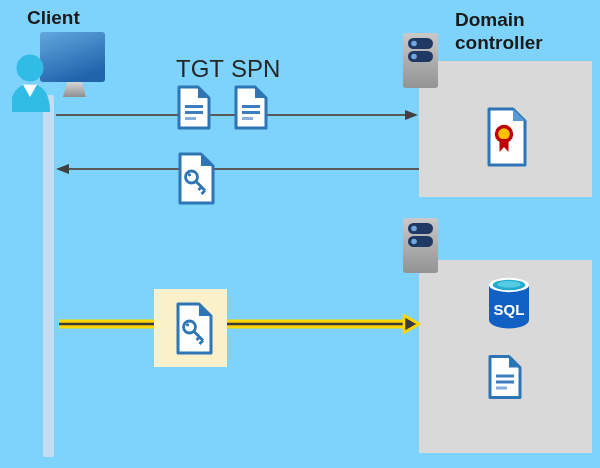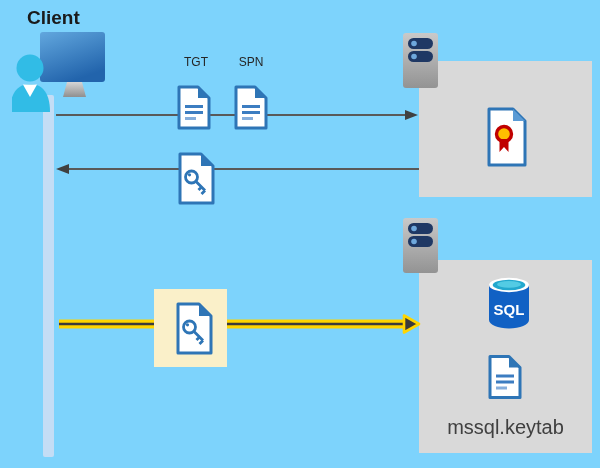--- a/index.html
+++ b/index.html
@@ -5,21 +5,21 @@
   html,body { margin:0; padding:0; background:#ffffff; }
   .stage {
     position:relative; width:600px; height:468px;
     background:#7dd3fc; overflow:hidden;
     font-family:"Liberation Sans", sans-serif;
   }
   .abs { position:absolute; }
   .title {
     font-weight:bold; font-size:19px; line-height:23px; color:#1a1a1a;
   }
-  .small-label { font-size:12px; color:#262626; text-align:center; }
+  .small-label { font-size:24px; color:#262626; text-align:right; }
   .gray-box { background:#d9d9d9; }
   .blue-bar { background:#c4ddf5; border-radius:2px; }
   .hline { background:#595959; height:2px; }
   .ah-right { width:0; height:0; border-top:5.5px solid transparent; border-bottom:5.5px solid transparent; border-left:13px solid #404040; }
   .ah-left  { width:0; height:0; border-top:5.5px solid transparent; border-bottom:5.5px solid transparent; border-right:13px solid #404040; }
   .cream-box { background:#faf0c9; }
   .keytab-text { font-size:20px; color:#404040; text-align:center; }
   svg { display:block; }
 </style>
 </head>
@@ -107,20 +107,21 @@
     <path d="M18 29.5 L27 38.5 M23.5 35 L20.5 38 M27 38.5 L23.5 42" fill="none" stroke="#2e75b6" stroke-width="2.8"></path>
   </svg>
 
   <svg class="abs" style="left:403px; top:33px;" width="35" height="55" viewBox="0 0 35 55">
     <rect x="0" y="0" width="35" height="55" rx="3" fill="url(#gradServer)"></rect>
     <rect x="5" y="5" width="25" height="11" rx="5.5" fill="#1f3864"></rect>
     <circle cx="11" cy="10.5" r="2.8" fill="#6fa8dc"></circle>
     <rect x="5" y="18" width="25" height="11" rx="5.5" fill="#1f3864"></rect>
     <circle cx="11" cy="23.5" r="2.8" fill="#6fa8dc"></circle>
   </svg>
+  <div class="abs title" style="left:455px; top:8px; width:125px;">Domain controller</div>
 
   <svg class="abs" style="left:487px; top:107px;" width="40" height="60" viewBox="0 0 40 60">
     <path d="M2 2 H26 L38 14 V58 H2 Z" fill="#ffffff" stroke="#2e75b6" stroke-width="3" stroke-linejoin="round"></path>
     <path d="M26 2 V14 H38 Z" fill="#5b9bd5"></path>
     <circle cx="17" cy="27" r="7.5" fill="#ffc000" stroke="#c00000" stroke-width="3.4"></circle>
     <path d="M12.5 32 L12.5 45 L17 40 L21.5 45 L21.5 32 Z" fill="#c00000"></path>
   </svg>
 
   <svg class="abs" style="left:403px; top:218px;" width="35" height="55" viewBox="0 0 35 55">
     <rect x="0" y="0" width="35" height="55" rx="3" fill="url(#gradServer)"></rect>
@@ -138,15 +139,14 @@
     <text x="22" y="39" text-anchor="middle" font-family="Liberation Sans, sans-serif" font-size="15" font-weight="bold" fill="#ffffff">SQL</text>
   </svg>
 
   <svg class="abs" style="left:488px; top:354px;" width="34" height="46" viewBox="0 0 34 45">
     <path d="M2 2 H21 L32 13 V43 H2 Z" fill="#ffffff" stroke="#2e75b6" stroke-width="3" stroke-linejoin="round"></path>
     <path d="M21 2 V13 H32 Z" fill="#2e75b6"></path>
     <rect x="8" y="20" width="18" height="3" fill="#3c7dc1"></rect>
     <rect x="8" y="26" width="18" height="3" fill="#3c7dc1"></rect>
     <rect x="8" y="32" width="11" height="3" fill="#85aedc"></rect>
   </svg>
-  <div class="abs keytab-text" style="left:419px; top:416px; width:173px;">mssql.keytab</div>
 
 </div>
 
 </body></html>

